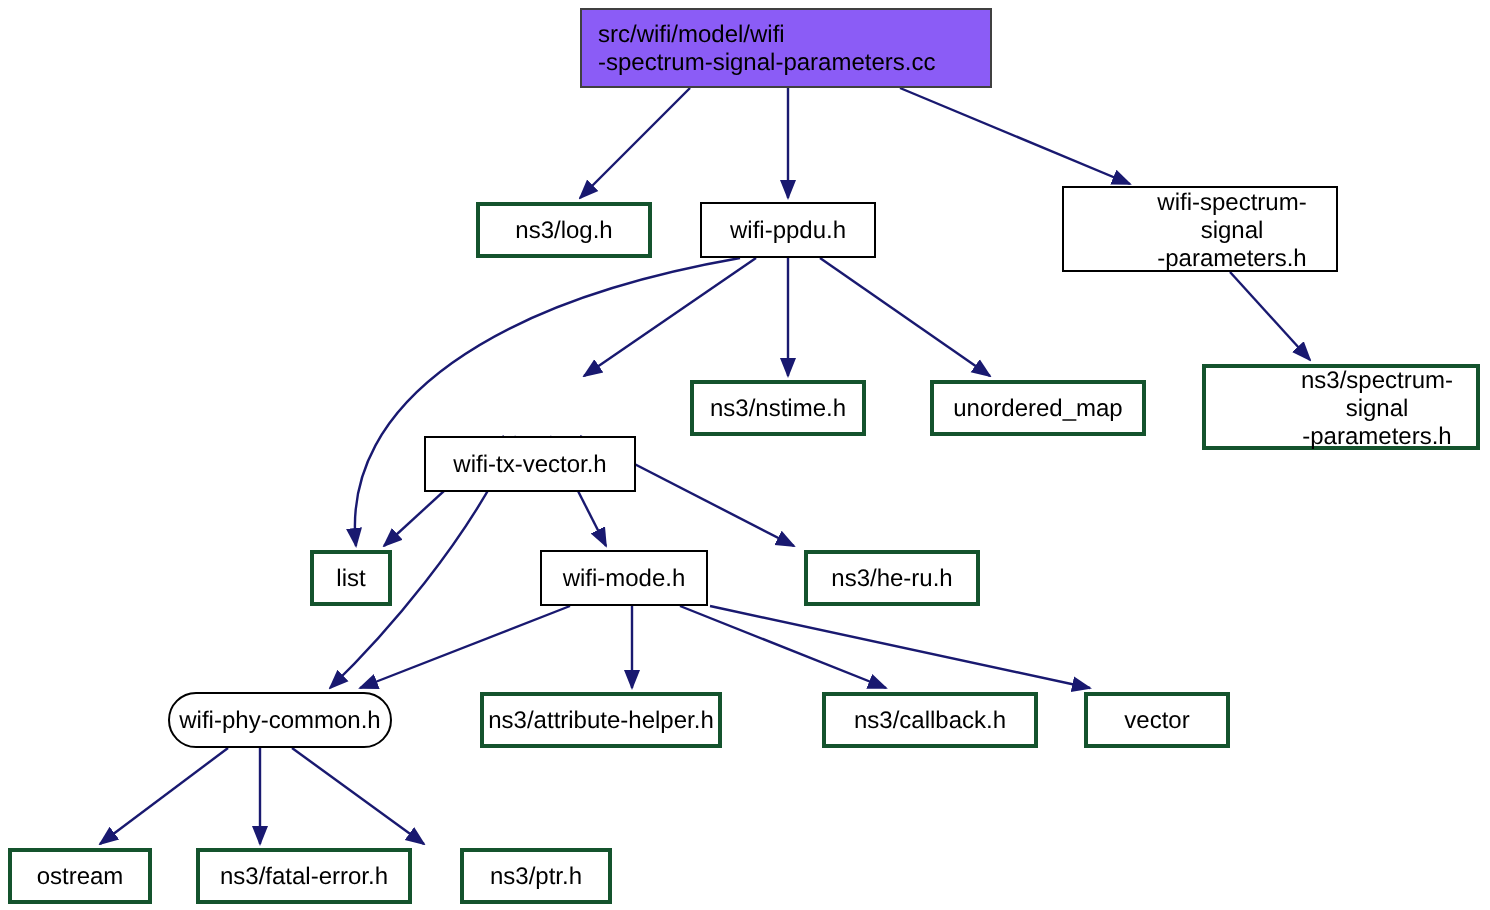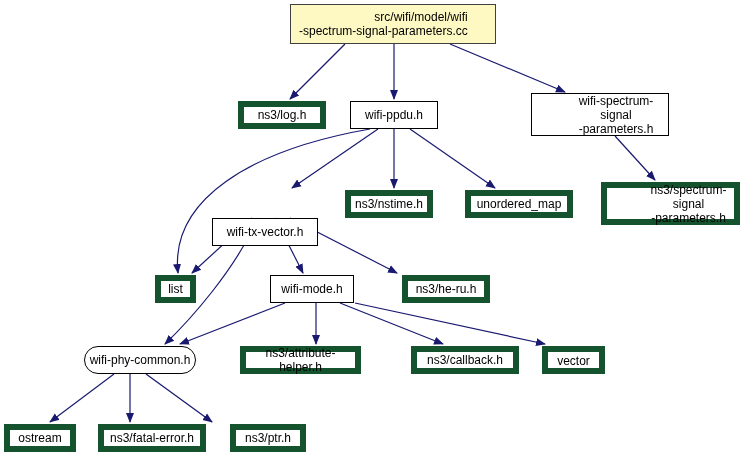--- a/index.html
+++ b/index.html
@@ -1,20 +1,20 @@
 <!DOCTYPE html>
 <html><head>
 <meta charset="utf-8">
 <style>
   html, body { margin:0; padding:0; background:#ffffff; }
   body { width:745px; height:455px; position:relative; overflow:hidden; font-family:"Liberation Sans", sans-serif; }
   #graph { position:absolute; left:0; top:0; }
-  .node { position:absolute; box-sizing:border-box; background:#ffffff; border:6px solid #14532d; display:flex; align-items:center; justify-content:center; text-align:center; font-size:12px; line-height:14px; color:#000; white-space:pre-line; }
+  .node { position:absolute; box-sizing:border-box; background:#ffffff; border:2px solid #14532d; display:flex; align-items:center; justify-content:center; text-align:center; font-size:12px; line-height:14px; color:#000; white-space:pre-line; }
   .node.strong { border:1px solid #000; }
-  .node.root { background:#fef9c3; border:1px solid #404040; text-align:right; justify-content:flex-start; padding-left:8px; }
+  .node.root { background:#8b5cf6; border:1px solid #404040; text-align:left; justify-content:flex-start; padding-left:8px; }
 </style>
 </head>
 <body>
 
 <svg id="graph" width="745" height="455">
   <defs>
     <marker id="arrow" markerWidth="10" markerHeight="10" refX="9" refY="5" orient="auto" markerUnits="userSpaceOnUse">
       <path d="M0,1 L10,5 L0,9 Z" fill="#191970"></path>
     </marker>
   </defs>
@@ -52,17 +52,17 @@
     <div class="node" style="left: 465px; top: 190px; width: 108px; height: 28px;"><span>unordered_map</span></div>
     <div class="node strong" style="left: 212px; top: 190px; width: 106px; height: 28px; margin-top: 28px;"><span>wifi-tx-vector.h</span></div>
     <div class="node" style="left: 601px; top: 182px; width: 139px; height: 43px; padding-left: 36px;"><span>ns3/spectrum-signal
 -parameters.h</span></div>
     <div class="node" style="left: 155px; top: 275px; width: 41px; height: 28px;"><span>list</span></div>
     <div class="node strong" style="left: 270px; top: 275px; width: 84px; height: 28px;"><span>wifi-mode.h</span></div>
     <div class="node" style="left: 384px; top: 275px; width: 88px; height: 28px; margin-left: 18px;"><span>ns3/he-ru.h</span></div>
     <div class="node strong" style="left: 84px; top: 346px; width: 112px; height: 28px; border-radius: 14px;"><span>wifi-phy-common.h</span></div>
     <div class="node" style="left: 240px; top: 346px; width: 121px; height: 28px;"><span>ns3/attribute-helper.h</span></div>
     <div class="node" style="left: 411px; top: 346px; width: 108px; height: 28px;"><span>ns3/callback.h</span></div>
-    <div class="node" style="left: 542px; top: 346px; width: 63px; height: 28px; align-items: flex-end;"><span>vector</span></div>
+    <div class="node" style="left: 542px; top: 346px; width: 73px; height: 28px;"><span>vector</span></div>
     <div class="node" style="left: 4px; top: 424px; width: 72px; height: 28px; text-align: center;"><span>ostream</span></div>
     <div class="node" style="left: 98px; top: 424px; width: 108px; height: 28px;"><span>ns3/fatal-error.h</span></div>
     <div class="node" style="left: 230px; top: 424px; width: 76px; height: 28px;"><span>ns3/ptr.h</span></div>
   </div>
 
 </body></html>

